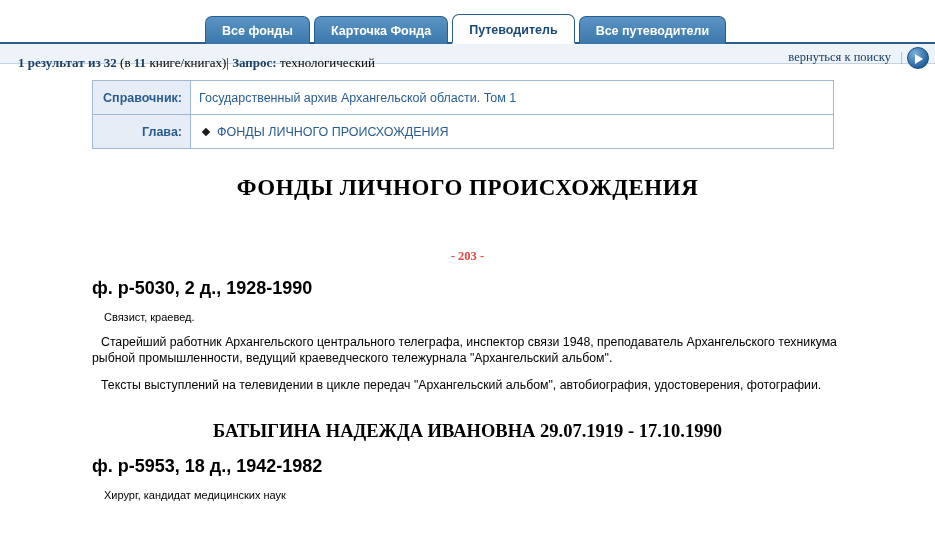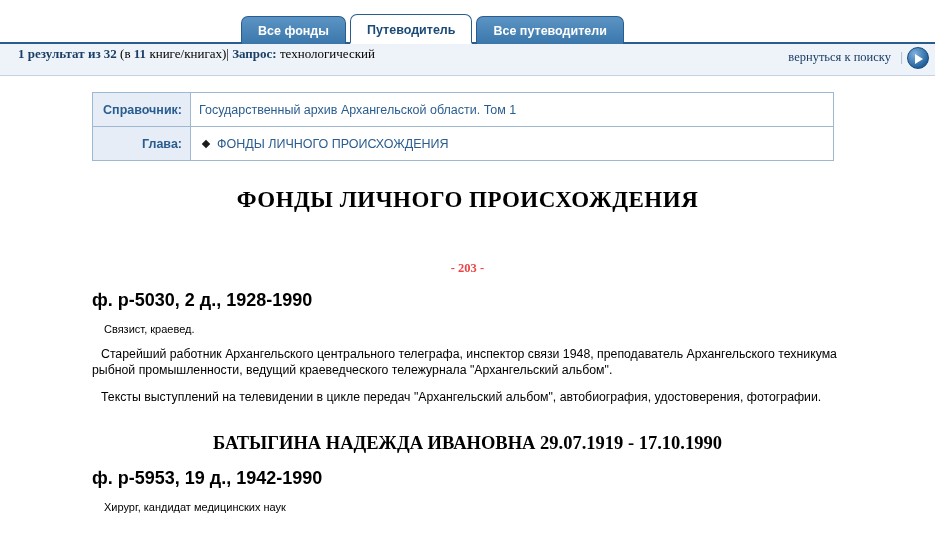--- a/index.html
+++ b/index.html
@@ -24,21 +24,20 @@
     border-bottom: 2px solid #2a5d8f;
     background: #fff;
   }
   .tabs {
     position: absolute;
     left: 205px;
     bottom: 0;
     display: flex;
     align-items: flex-end;
     gap: 4px;
-    margin-left: 36px;
   }
   .tab {
     height: 28px;
     padding: 0 16px;
     line-height: 28px;
     font-family: "Liberation Sans", sans-serif;
     font-size: 12.5px;
     font-weight: bold;
     color: #ffffff;
     background: linear-gradient(#5b94c4, #3b77ab);
@@ -56,27 +55,27 @@
     top: 2px;
     height: 30px;
     line-height: 30px;
     border-bottom: 2px solid #ffffff;
     z-index: 3;
   }
 
   
   .resultbar {
     position: relative;
-    height: 32px;
+    height: 20px;
     background: #eef3f9;
     border-bottom: 1px solid #c3d3e4;
     font-family: "Liberation Serif", serif;
     font-size: 13px;
     color: #1b3f66;
-    padding: 2px 0 0 18px;
+    padding: 11px 0 0 18px;
     white-space: nowrap;
   }
   .resultbar .b { font-weight: bold; color: #1b3f66; }
   .resultbar .plain { color: #000; }
   .resultbar .qlabel { font-weight: bold; color: #1b3f66; }
   .backlink {
     position: absolute;
     right: 44px;
     top: 6px;
     font-family: "Liberation Serif", serif;
@@ -205,20 +204,21 @@
   .cut { overflow: hidden; }
 </style>
 </head>
 <body>
 
 <div class="page">
 
   <div class="tabbar">
     <div class="tabs">
       <div class="tab">Все фонды</div>
+      <div class="tab">Карточка Фонда</div>
       <div class="tab active">Путеводитель</div>
       <div class="tab">Все путеводители</div>
     </div>
   </div>
 
   <div class="resultbar">
     <span class="b">1 результат из 32</span><span class="plain"> </span><span class="plain">(в </span><span class="b">11</span><span class="plain"> книге/книгах)</span><span class="plain">|</span>
     <span class="qlabel">Запрос:</span>
     <span class="plain">технологический</span>
     <a class="backlink" href="#">вернуться к поиску</a>
@@ -249,19 +249,19 @@
 
     <div class="entry1">
       <div class="fond-line">ф. р-5030, 2 д., 1928-1990</div>
       <div class="role-line">Связист, краевед.</div>
       <p class="para">Старейший работник Архангельского центрального телеграфа, инспектор связи 1948, преподаватель Архангельского техникума рыбной промышленности, ведущий краеведческого тележурнала "Архангельский альбом".</p>
       <p class="para">Тексты выступлений на телевидении в цикле передач "Архангельский альбом", автобиография, удостоверения, фотографии.</p>
     </div>
 
     <div class="entry2">
       <h2 class="entry-title">БАТЫГИНА НАДЕЖДА ИВАНОВНА 29.07.1919 - 17.10.1990</h2>
-      <div class="fond-line">ф. р-5953, 19 д., 1942-1990</div>
+      <div class="fond-line">ф. р-5953, 18 д., 1942-1982</div>
       <div class="role-line">Хирург, кандидат медицинских наук</div>
 
     </div>
   </div>
 
 </div>
 
 </body></html>

